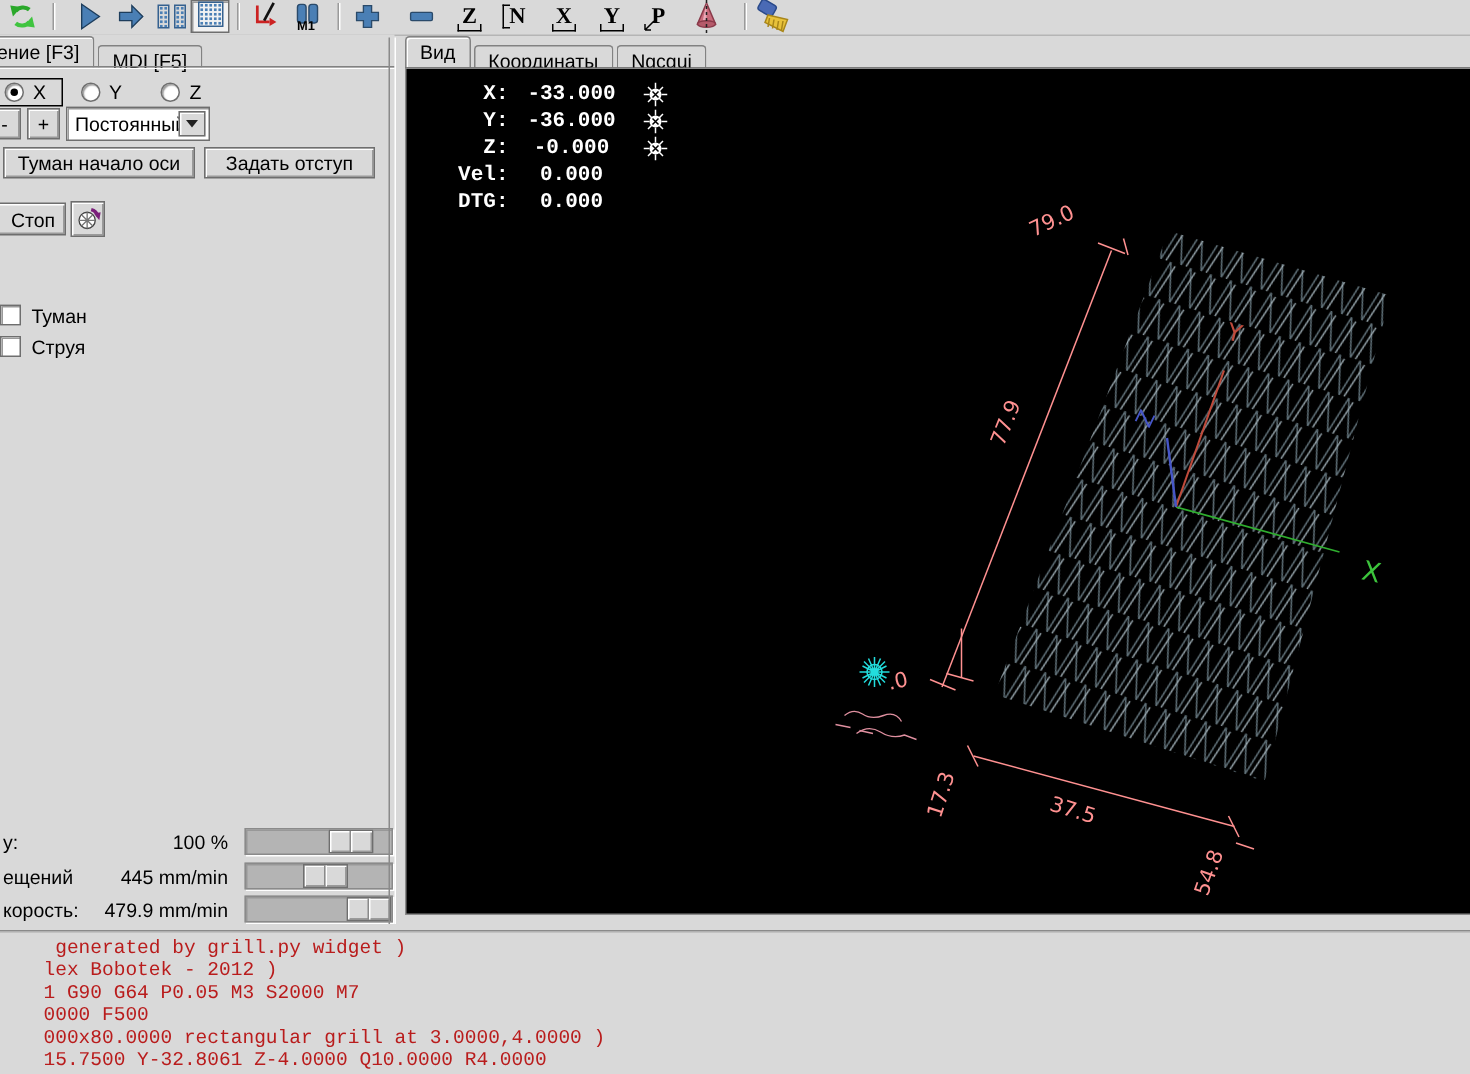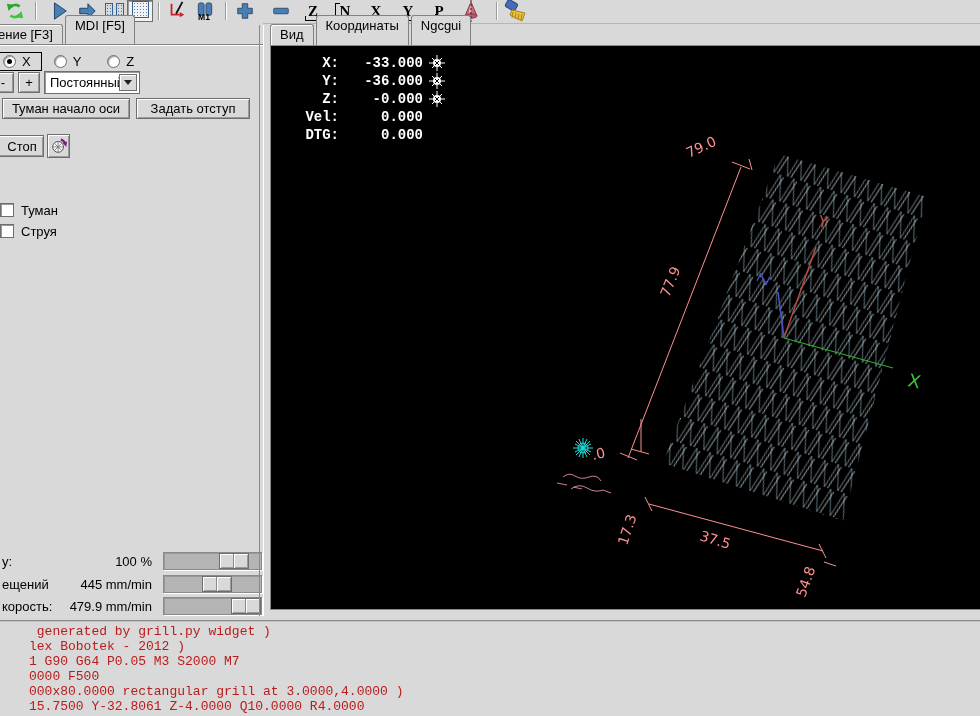--- a/index.html
+++ b/index.html
@@ -21,21 +21,21 @@
   .bracket{position:absolute;left:3px;right:3px;bottom:1px;height:4px;
            border-left:1px solid #000;border-right:1px solid #000;border-bottom:1px solid #000;}
   .bracket.side{left:1px;right:auto;top:3px;bottom:3px;width:4px;height:auto;
            border:none;border-top:1px solid #000;border-bottom:1px solid #000;border-left:1px solid #000;}
   
   .left-panel{position:absolute;left:0;top:23px;width:263px;height:597px;background:#d9d9d9;}
   .sash{position:absolute;left:259px;top:25px;width:3px;height:591px;border-left:1px solid #8a8a8a;border-right:1px solid #fff;}
   .right-area{position:absolute;left:266px;top:23px;width:714px;height:597px;}
   
   .tabs{position:absolute;top:1px;display:flex;align-items:flex-end;height:21px;}
-  .tab{box-sizing:border-box;height:30px;padding:2px 9px 2px 9px;background:#d9d9d9;
+  .tab{box-sizing:border-box;height:15px;padding:2px 9px 2px 9px;background:#d9d9d9;
        border:1px solid #828282;border-bottom:none;border-radius:3px 3px 0 0;margin-right:2px;color:#000;}
   .tab.active{height:21px;box-shadow:inset 1px 1px 0 #fff;font-weight:normal;}
   
   .radio-row{position:absolute;top:27px;left:0;height:22px;display:flex;align-items:center;}
   .focusbox{display:flex;align-items:center;border:1px solid #000;padding:1px 10px 1px 4px;margin-right:12px;}
   .radio{width:11px;height:11px;border-radius:50%;background:#fff;border:1px solid #6e6e6e;
          box-shadow:inset 1px 1px 1px #9a9a9a;margin-right:6px;position:relative;}
   .radio.sel::after{content:"";position:absolute;left:3px;top:3px;width:5px;height:5px;border-radius:50%;background:#000;}
   .plainradio{display:flex;align-items:center;margin-right:26px;}
   .btn{display:flex;align-items:center;justify-content:center;box-sizing:border-box;cursor:default;}
@@ -54,21 +54,21 @@
           border:1px solid #8a8a8a;box-shadow:inset 1px 1px 0 #989898, 1px 1px 0 #fff;}
   .handle{position:absolute;top:0;width:28px;height:14px;background:#d9d9d9;border:1px solid #6e6e6e;
           box-shadow:inset 1px 1px 0 #fff, inset -1px -1px 0 #9a9a9a;}
   .handle::after{content:"";position:absolute;left:13px;top:0;bottom:0;border-left:1px solid #8a8a8a;border-right:1px solid #fff;}
   
   .preview{position:absolute;left:4px;top:22px;width:710px;height:563px;background:#000;border:1px solid #8a8a8a;box-sizing:content-box;}
   .dro{position:absolute;left:28px;top:8px;font-family:"Liberation Mono",monospace;font-weight:bold;
        font-size:14px;color:#fff;}
   .dro-row{display:flex;align-items:center;height:18px;}
   .dro-label{width:40px;text-align:right;white-space:pre;}
-  .dro-value{width:84px;text-align:right;}
+  .dro-value{width:84px;text-align:center;}
   .dro-icon{width:16px;height:16px;margin-left:6px;}
   .dim-text{font-family:"DejaVu Sans",sans-serif;font-size:14px;fill:#ff9191;}
   
   .gcode{position:absolute;left:0;top:620px;width:980px;height:96px;background:#d9d9d9;
          border-top:1px solid #8a8a8a;box-shadow:inset 0 1px 0 #c2c2c2;
          font-family:Liberation Mono, monospace;font-size:13px;color:#b91c1c;padding-left:27px;}
   .gcode-line{height:15px;white-space:pre;padding-left:2px;}
   svg{display:block;}
 </style>
 </head>

